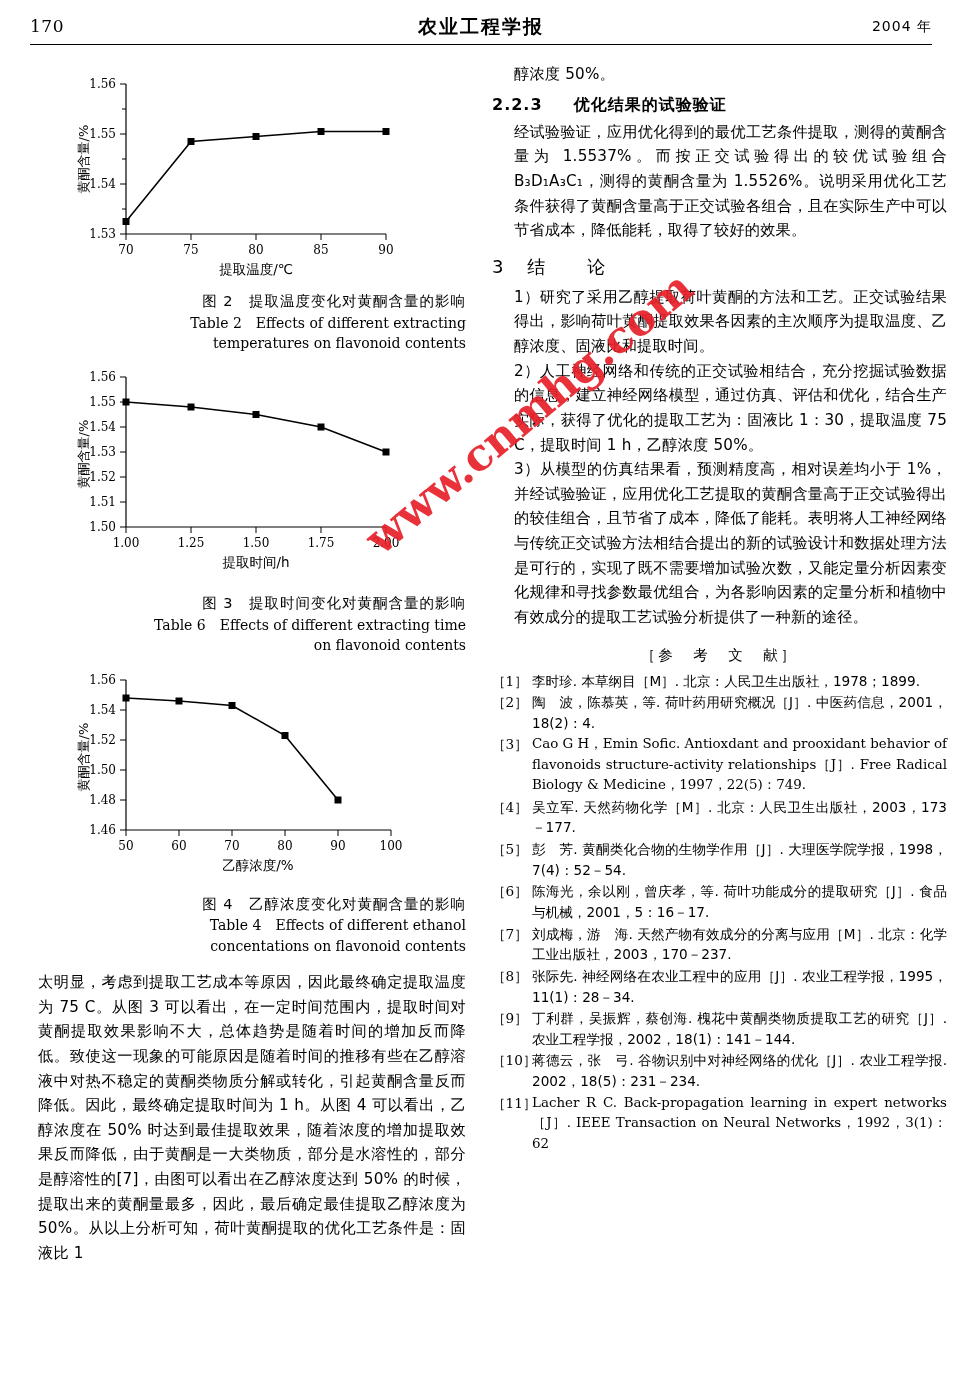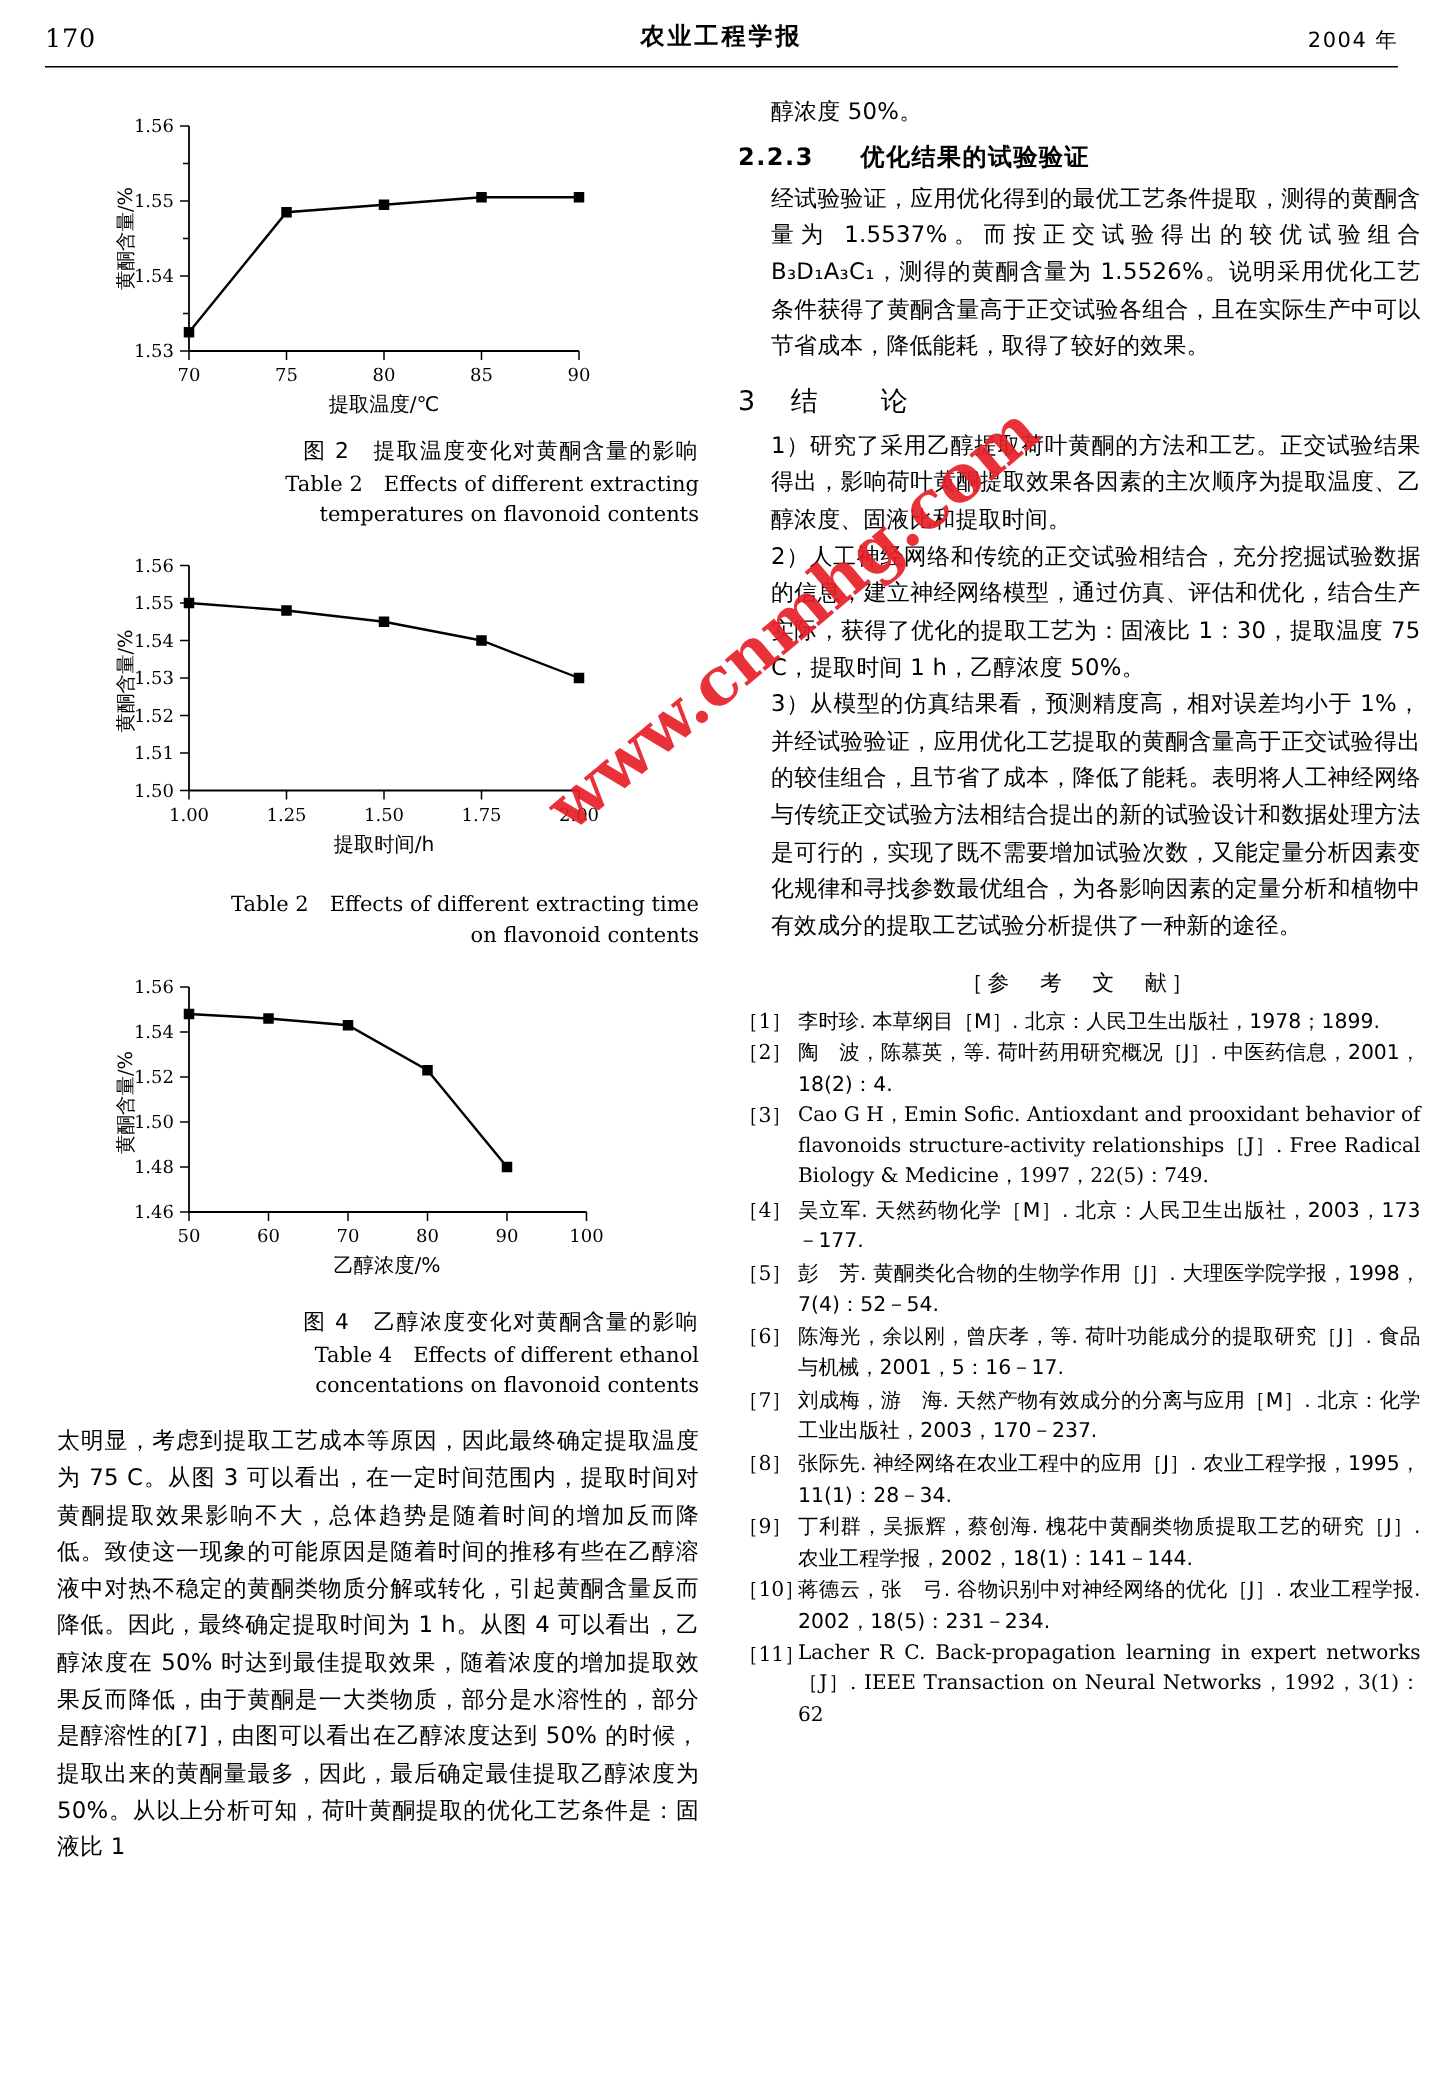--- a/index.html
+++ b/index.html
@@ -18,21 +18,21 @@
   .header {
     position: absolute; top: 14px; left: 30px; right: 30px; height: 34px;
   }
   .header .pageno {
     position: absolute; left: 0; top: 2px;
     font-family: "DejaVu Serif", "Liberation Serif", serif;
     font-size: 17px; letter-spacing: 0.5px;
   }
   .header .jtitle {
     position: absolute; left: 0; right: 0; top: 0; text-align: center;
-    font-size: 16px; font-weight: bold; letter-spacing: 2px;
+    font-size: 19px; font-weight: bold; letter-spacing: 2px;
   }
   .header .year {
     position: absolute; right: 0; top: 4px;
     font-size: 14px; letter-spacing: 1px;
   }
   .header .rule {
     position: absolute; left: 0; right: 0; top: 30px;
     border-top: 1px solid #000;
   }
 
@@ -240,21 +240,22 @@
             <rect x="171.5" y="44.5" width="7" height="7"></rect>
             <rect x="236.5" y="52" width="7" height="7"></rect>
             <rect x="301.5" y="64.5" width="7" height="7"></rect>
             <rect x="366.5" y="89.5" width="7" height="7"></rect>
           </g>
           <text x="240" y="208" text-anchor="middle" font-size="13.5" fill="#000" font-family="DejaVu Sans, Liberation Sans, sans-serif">提取时间/h</text>
           <text x="72" y="95" text-anchor="middle" font-size="13" fill="#000" transform="rotate(-90 72 95)" font-family="DejaVu Sans, Liberation Sans, sans-serif">黄酮含量/%</text>
         </svg>
       </div>
       <div class="figcap">
-        <div class="en">Table 2　Effects of different extracting time</div>
+        <div class="cn">图 3　提取时间变化对黄酮含量的影响</div>
+        <div class="en">Table 6　Effects of different extracting time</div>
         <div class="en">on flavonoid contents</div>
       </div>
     </div>
 
     <div class="figure">
       <div class="chart-wrap">
         <svg width="450" height="228" viewBox="0 0 450 228">
           <g stroke="#000" stroke-width="1.2" fill="none">
             <line x1="110" y1="18" x2="110" y2="168"></line>
             <line x1="110" y1="168" x2="375" y2="168"></line>

